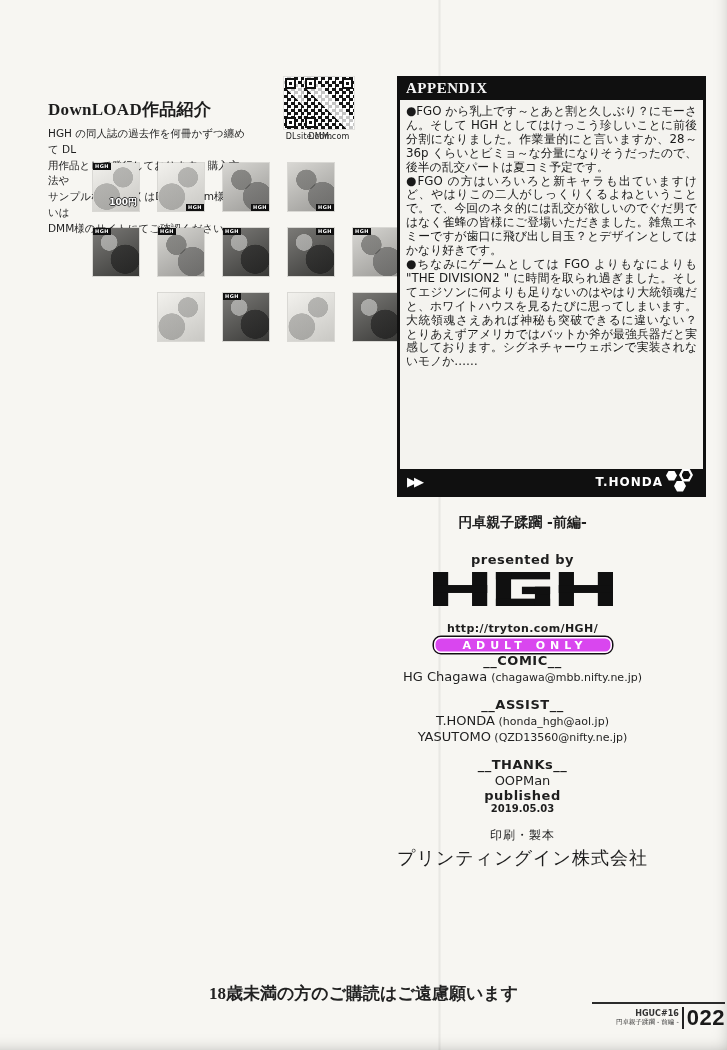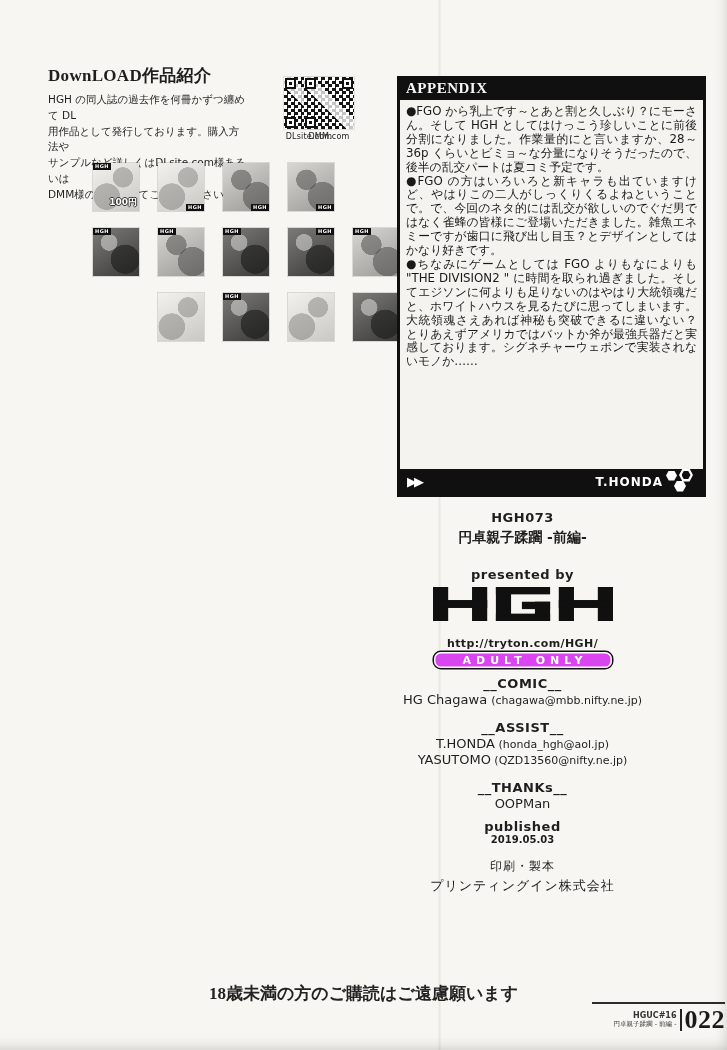--- a/index.html
+++ b/index.html
@@ -10,21 +10,21 @@
     color:#1e1e1e;overflow:hidden;
   }
   .page{position:absolute;inset:0;overflow:hidden;
     box-shadow:inset -8px -10px 18px -14px rgba(0,0,0,.35);}
   .fold-line{position:absolute;left:438px;top:0;width:3px;height:100%;
     background:linear-gradient(90deg,rgba(0,0,0,.02),rgba(0,0,0,.06),rgba(0,0,0,.02));}
 
   
   .dl-section{position:absolute;left:48px;top:64px;width:345px;}
   .dl-title{font-weight:bold;font-size:17px;letter-spacing:.3px;
-    font-family:"Liberation Serif",serif;}
+    font-family:"Liberation Serif",serif;margin-top:34px;}
   .dl-body{margin-top:5px;font-size:10.5px;line-height:1.5;width:198px;}
   .qr-block{position:absolute;top:13px;width:50px;text-align:center;}
   .qr-block.q1{left:191px;margin-left:45px;}
   .qr-block.q2{left:256px;}
   .qr{width:50px;height:52px;position:relative;background:
       linear-gradient(45deg,transparent 42%,rgba(255,255,255,.75) 42% 58%,transparent 58%),
       repeating-conic-gradient(#161616 0% 25%,#fcfcfc 25% 50%);
     background-size:auto,7px 7px;outline:1px solid rgba(0,0,0,.08);}
   .qr-finder{position:absolute;width:11px;height:11px;border:2px solid #111;
     background:#fff;box-sizing:border-box;}
@@ -87,37 +87,37 @@
   .logo-wrap{margin-top:5px;}
   .logo-svg{display:block;margin:0 auto;}
   .logo-url{font-weight:bold;font-size:11px;letter-spacing:.4px;margin-top:16px;}
   .adult-bar{width:178px;margin:2px auto 0;background:#d946ef;border-radius:7px;
     height:16px;display:flex;align-items:center;justify-content:center;
     box-shadow:inset 0 0 0 1.5px #fff,0 0 0 1.5px #101010;}
   .adult-bar span{color:#fff;font-weight:bold;font-size:11px;letter-spacing:5px;padding-left:5px;}
   .credit-heading{font-weight:bold;font-size:13px;letter-spacing:.5px;}
   .credit-line{font-size:13px;margin-top:1px;}
   .cname{font-size:13px;} .cemail{font-size:11px;}
-  .mt16{margin-top:8px;} .mt13{margin-top:13px;}
+  .mt16{margin-top:0;} .mt13{margin-top:13px;}
   .pub-date{font-weight:bold;font-size:10px;}
   .print-label{font-size:12px;letter-spacing:1px;}
-  .print-company{font-size:13px;letter-spacing:1px;margin-top:2px;}
+  .print-company{font-size:18px;letter-spacing:1px;margin-top:2px;}
 
   
   .age-notice{position:absolute;left:0;width:727px;top:982px;text-align:center;
     font-family:"Liberation Serif",serif;font-weight:bold;font-size:17px;color:#222;}
   .page-footer{position:absolute;left:560px;top:1002px;width:167px;height:32px;}
   .pf-line{position:absolute;left:32px;right:2px;top:0;height:2px;background:#2b2b2b;}
   .pf-inner{position:absolute;right:2px;top:3px;display:flex;align-items:center;}
   .pf-text{text-align:right;line-height:1.1;margin-right:3px;}
   .pf-series{font-size:8px;font-weight:bold;color:#333;}
   .pf-title{font-size:6.5px;color:#333;}
   .pf-divider{width:2px;height:22px;background:#222;margin-right:3px;}
-  .pf-number{font-size:26px;font-weight:bold;letter-spacing:.5px;color:#1a1a1a;
-    font-family:Liberation Serif, serif;}
+  .pf-number{font-size:22px;font-weight:bold;letter-spacing:.5px;color:#1a1a1a;
+    font-family:Liberation Sans, sans-serif;}
 </style>
 </head>
 <body>
 
 <div class="page">
   <div class="fold-line"></div>
 
   <div class="dl-section">
     <div class="dl-title">DownLOAD作品紹介</div>
     <div class="dl-body">
@@ -201,21 +201,20 @@
         <span class="hex-cluster">
           <i class="hex h1"></i>
             <i class="hex h2"></i>
             <i class="hex h3"></i>
         </span>
       </span>
     </div>
   </div>
 
   <div class="right-col">
-    <div class="book-code">HGH073</div>
     <div class="book-title">円卓親子蹂躙 -前編-</div>
     <div class="presented">presented by</div>
 
     <div class="logo-wrap">
       <svg class="logo-svg" width="180" height="34" viewBox="0 0 166 60" preserveAspectRatio="none">
         <g fill="#101010">
           <rect x="0" y="0" width="14" height="60"></rect>
             <rect x="36" y="0" width="14" height="60"></rect>
             <rect x="0" y="23" width="50" height="14"></rect>
           <rect x="58" y="0" width="50" height="13"></rect>

